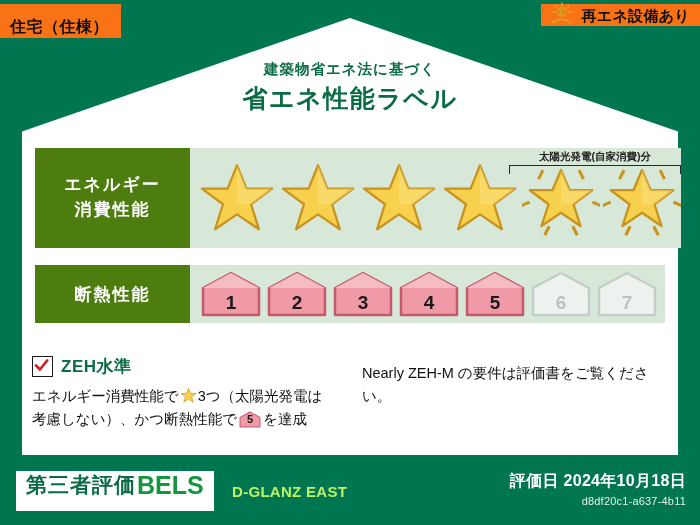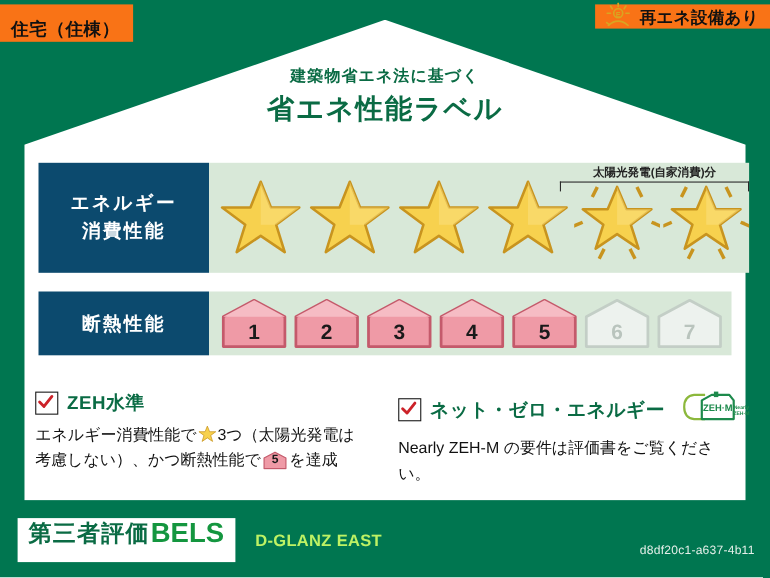--- a/index.html
+++ b/index.html
@@ -36,21 +36,21 @@
   .title-wrap{position:absolute;left:0;right:0;top:60px;text-align:center;}
   .title-sub{font-size:14.5px;font-weight:700;color:#0a6b44;letter-spacing:1px;}
   .title-main{font-size:25px;font-weight:700;color:#0a6b44;letter-spacing:1.5px;margin-top:3px;}
 
   
   .row{position:absolute;display:flex;align-items:stretch;}
   .row-energy{left:35px;top:148px;width:630px;height:100px;}
   .row-insul {left:35px;top:265px;width:630px;height:58px;}
 
   .row-label{
-    background:#0c4a6e;color:#fff;display:flex;flex-direction:column;
+    background:#4d7c0f;color:#fff;display:flex;flex-direction:column;
     align-items:center;justify-content:center;
     width:155px;flex:none;box-sizing:border-box;
     font-weight:700;letter-spacing:2px;
   }
   .row-energy .row-label{font-size:17px;line-height:1.45;}
   .row-insul  .row-label{font-size:17px;}
   .row-value{
     flex:1;background:#d8e8d8;position:relative;
     display:flex;align-items:center;
   }
@@ -286,44 +286,26 @@
     <div class="stmt-body">
       <span>エネルギー消費性能で</span><span class="inline-star"><svg viewBox="0 0 100 100" width="17" height="17">
             <polygon points="50,8 62,38 95,38 68,58 78,90 50,71 22,90 32,58 5,38 38,38" fill="#f7d14e" stroke="#c8941f" stroke-width="4" stroke-linejoin="round"></polygon>
           </svg></span><span>3つ（太陽光発電は考慮しない）、かつ断熱性能で</span><span class="inline-house"><svg viewBox="0 0 62 46" width="22" height="17">
             <polygon points="31,2 59,17 59,44 3,44 3,17" fill="#ef9aa6" stroke="#c45a6b" stroke-width="3" stroke-linejoin="round"></polygon>
           </svg><span class="n">5</span></span><span>を達成</span>
     </div>
   </div>
 
   <div class="stmt stmt-right">
-    <div class="stmt-head">
-      <span class="chk">
-        <svg width="15" height="15" viewBox="0 0 15 15">
-            <path d="M2 7.5 L6 11.5 L13.2 2.4" stroke="#cc2229" stroke-width="2.6" fill="none" stroke-linecap="round" stroke-linejoin="round"></path>
-          </svg>
-      </span>
-      <span class="stmt-title">ネット・ゼロ・エネルギー</span>
-      <span class="zehm-logo">
-        <svg width="64" height="30" viewBox="0 0 64 30">
-          <path d="M3 15 Q3 5 12 4 L22 4" stroke="#8cb83c" stroke-width="2" fill="none"></path>
-          <path d="M3 15 Q3 25 12 26 L22 26" stroke="#8cb83c" stroke-width="2" fill="none"></path>
-          <polygon points="28,4 44,4 48,9 48,26 19,26 19,9" fill="none" stroke="#1d8a4c" stroke-width="2" stroke-linejoin="round"></polygon>
-          <rect x="30" y="1" width="4" height="5" fill="#1d8a4c"></rect>
-          <text x="33.5" y="19" font-size="8.5" font-weight="700" fill="#1d8a4c" text-anchor="middle" font-family="Liberation Sans, sans-serif">ZEH·M</text>
-          <text x="55" y="17" font-size="4.6" font-weight="700" fill="#1d8a4c" text-anchor="middle" font-family="Liberation Sans, sans-serif">Nearly</text>
-          <text x="55" y="22.5" font-size="4.6" font-weight="700" fill="#1d8a4c" text-anchor="middle" font-family="Liberation Sans, sans-serif">ZEH-M</text>
-        </svg>
-      </span>
-    </div>
     <div class="stmt-body">Nearly ZEH-M の要件は評価書をご覧ください。</div>
   </div>
 
   <div class="footer">
     <div class="bels-box">
       <span class="bels-jp">第三者評価</span>
       <span class="bels-en">BELS</span>
     </div>
     <div class="proj-name">D-GLANZ EAST</div>
+    <div class="eval-date">評価日 2024年10月18日</div>
     <div class="eval-id">d8df20c1-a637-4b11</div>
   </div>
 
 </div>
 
 </body></html>

